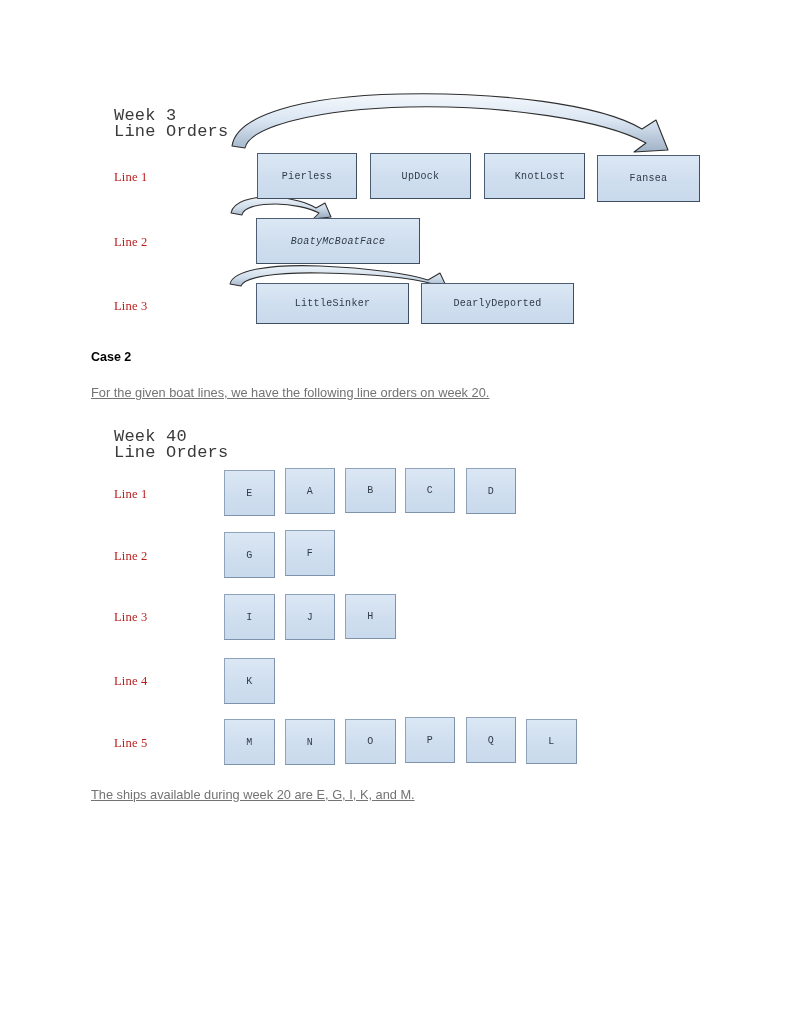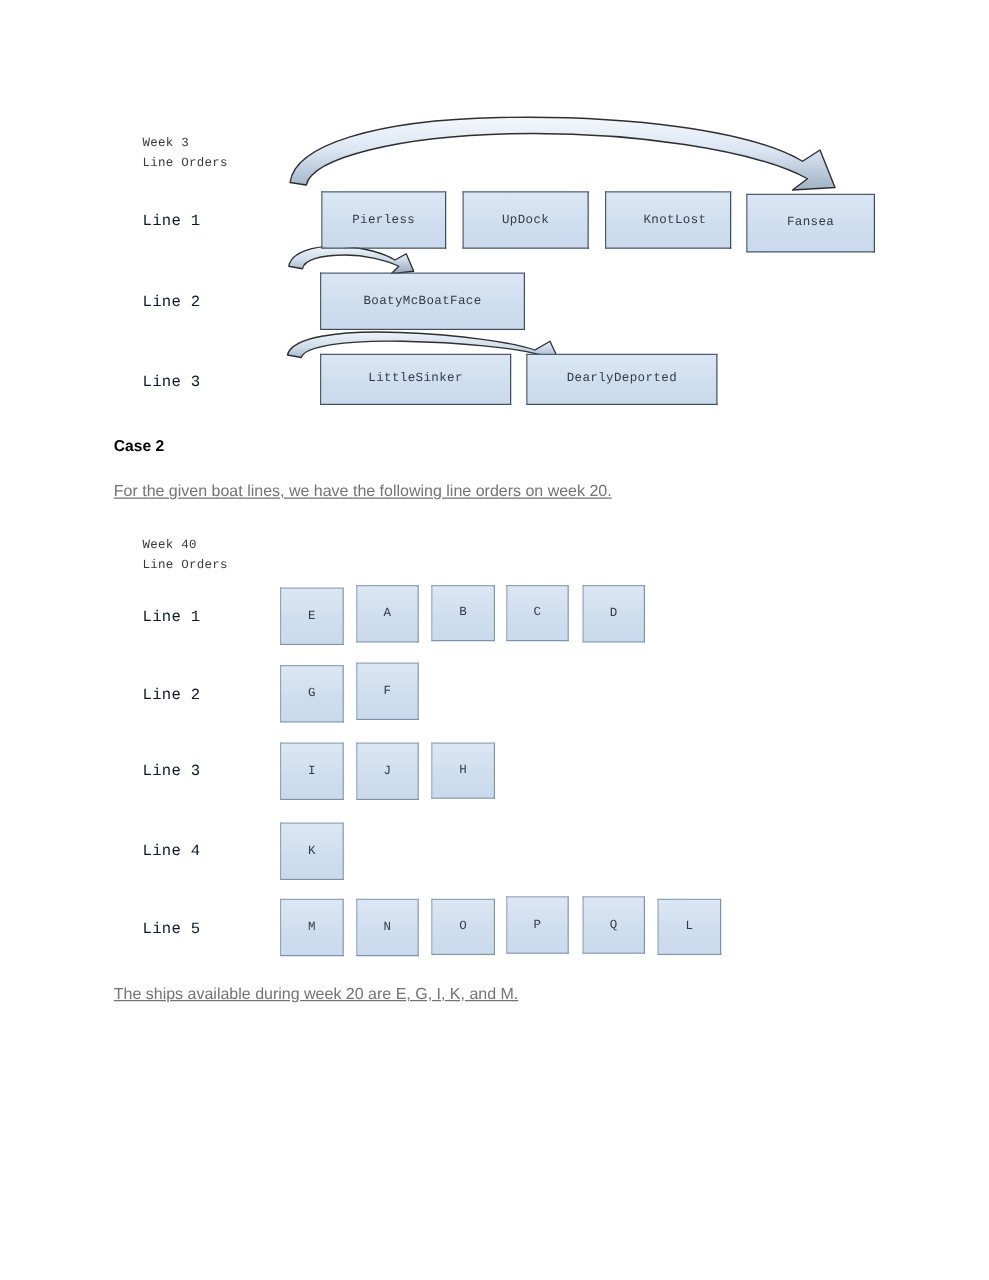--- a/index.html
+++ b/index.html
@@ -25,32 +25,32 @@
   }
 
   
   .diagram {
     position: absolute;
   }
 
   .diag-title {
     position: absolute;
     font-family: "Liberation Mono", "DejaVu Sans Mono", monospace;
-    font-size: 10px;
+    font-size: 17px;
     line-height: 16px;
     color: #3a3a3a;
     white-space: pre;
     letter-spacing: 0.2px;
   }
 
   .line-label {
     position: absolute;
-    font-family: Liberation Mono, monospace;
+    font-family: Liberation Serif, serif;
     font-size: 12.5px;
-    color: #0f172a;
+    color: #b91c1c;
     white-space: pre;
     letter-spacing: 0.2px;
   }
 
   .obox {
     position: absolute;
     box-sizing: border-box;
     background: linear-gradient(180deg, #dbe7f4 0%, #cfdeef 55%, #c9daec 100%);
     border: 1px solid #4d5e74;
     border-right-color: #3f4d60;
@@ -158,21 +158,21 @@
       </g>
     </svg>
 
     <div class="line-label" style="left:114px; top:170px;">Line 1</div>
     <div class="obox" style="left:257px; top:153px; width:100px; height:46px;">Pierless</div>
     <div class="obox" style="left:370px; top:153px; width:101px; height:46px;">UpDock</div>
     <div class="obox" style="left:484px; top:153px; width:101px; height:46px;padding-left:11px;">KnotLost</div>
     <div class="obox" style="left:597px; top:155px; width:103px; height:47px;">Fansea</div>
 
     <div class="line-label" style="left:114px; top:235px;">Line 2</div>
-    <div class="obox" style="left:256px; top:218px; width:164px; height:46px;">BoatyMcBoatFace</div>
+    <div class="obox" style="left:256px; top:218px; width:164px; height:46px;font-style:italic;">BoatyMcBoatFace</div>
 
     <div class="line-label" style="left:114px; top:299px;">Line 3</div>
     <div class="obox" style="left:256px; top:283px; width:153px; height:41px;">LittleSinker</div>
     <div class="obox" style="left:421px; top:283px; width:153px; height:41px;">DearlyDeported</div>
   </div>
 
   <div class="case-head" style="left:91px; top:350px;">Case 2</div>
 
   <div class="para" style="left:91px; top:385px;">For the given boat lines, we have the following line orders on week 20.</div>
 

